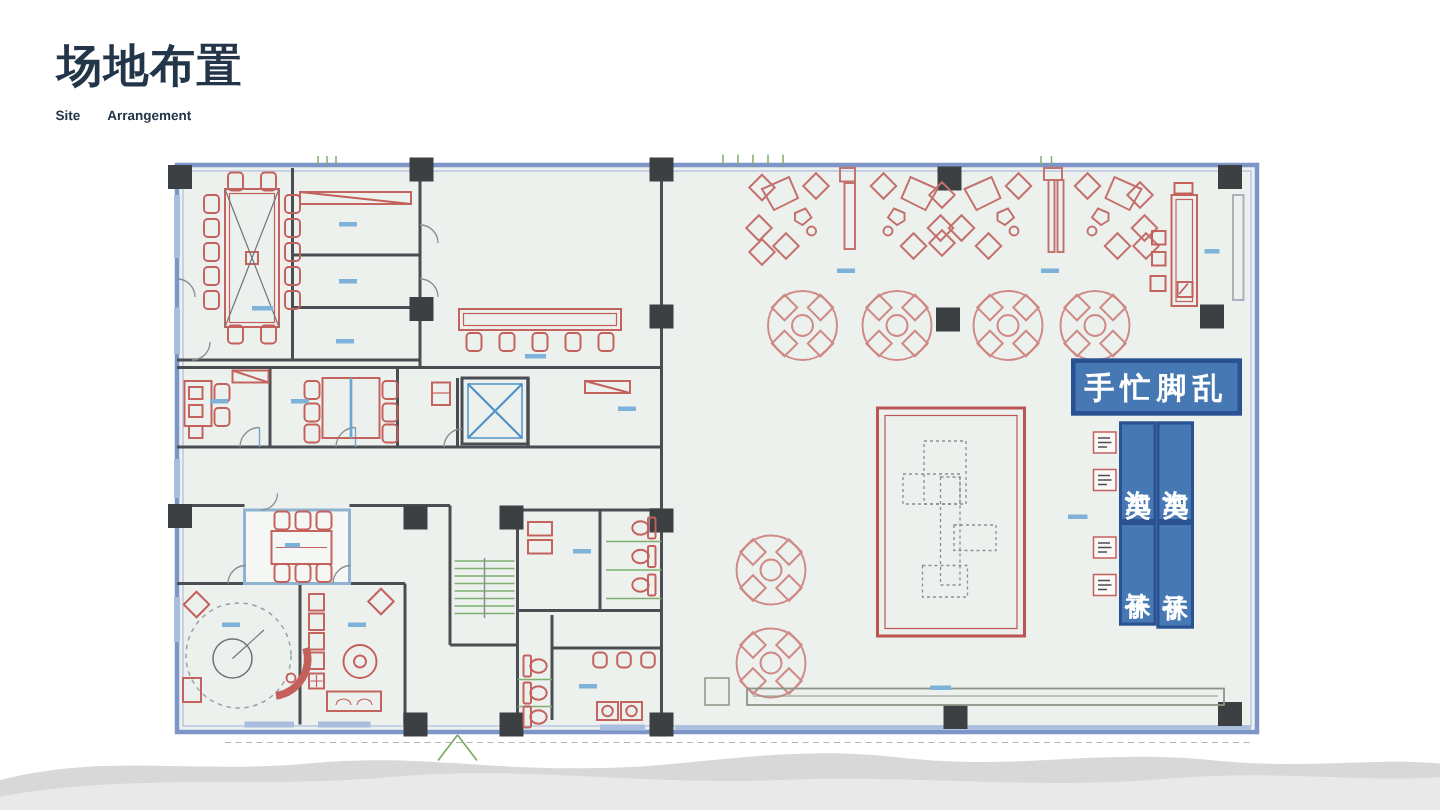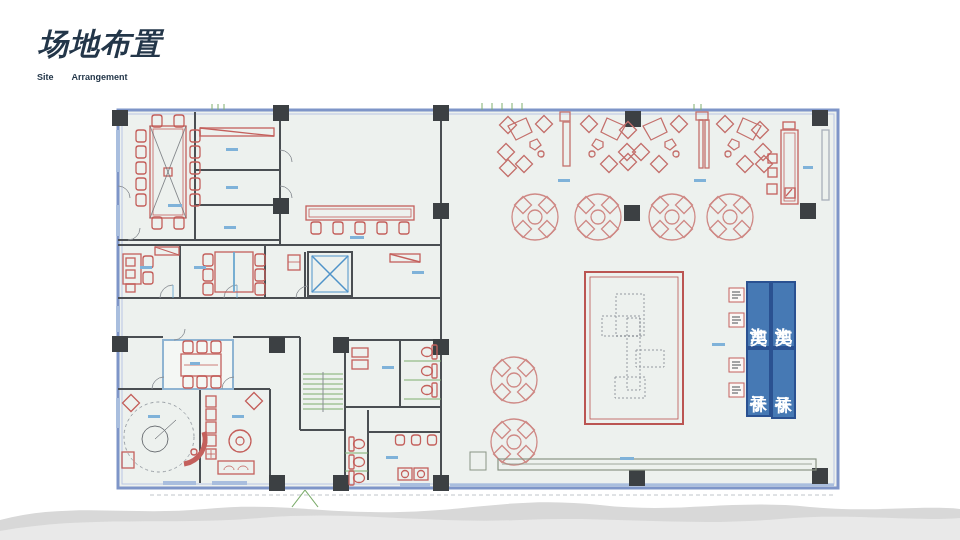--- a/index.html
+++ b/index.html
@@ -2,21 +2,21 @@
 <html><head>
 <meta charset="utf-8">
 <style>
   html,body{margin:0;padding:0;}
   body{width:960px;height:540px;overflow:hidden;background:#ffffff;
        font-family:"Liberation Sans","DejaVu Sans",sans-serif;}
   .slide{position:relative;width:960px;height:540px;background:#ffffff;}
 
   
   .title{position:absolute;left:38px;top:24px;font-size:30px;font-weight:600;
-         color:#233649;letter-spacing:1px;font-style:italic;}
+         color:#233649;letter-spacing:1px;}
   .subtitle{position:absolute;left:37px;top:72px;display:flex;gap:18px;
             font-size:9px;font-weight:bold;color:#233649;}
 
   
   .plan{position:absolute;left:0;top:0;width:960px;height:540px;}
 
   
   .cjk{font-family:"Liberation Serif","DejaVu Serif",serif;}
   .banner{position:absolute;left:714px;top:239px;width:108px;height:32px;
           background:#4679b4;border:3px solid #2a5191;color:#ffffff;
@@ -350,18 +350,19 @@
       <rect x="620" y="457" width="14" height="3"></rect>
         <rect x="712" y="343" width="13" height="3"></rect>
     </g>
 
     <g>
       <path d="M0,520 C70,502 130,516 205,509 C280,502 320,514 400,512 C470,511 520,496 600,505 C680,514 730,499 810,507 C870,513 920,505 960,509 L960,540 L0,540 Z" fill="#d8d8d8"></path>
       <path d="M0,531 C90,515 170,526 260,518 C350,510 430,524 520,520 C610,516 690,527 780,519 C850,513 915,522 960,518 L960,540 L0,540 Z" fill="#e9e9e9"></path>
     </g>
   </svg>
 
+  <div class="banner cjk">手忙脚乱</div>
   <div class="booth b1 cjk">泡芙</div>
   <div class="booth b2 cjk">泡芙</div>
   <div class="booth b3 cjk">袜子</div>
   <div class="booth b4 cjk">袜子</div>
 
 </div>
 
 </body></html>

